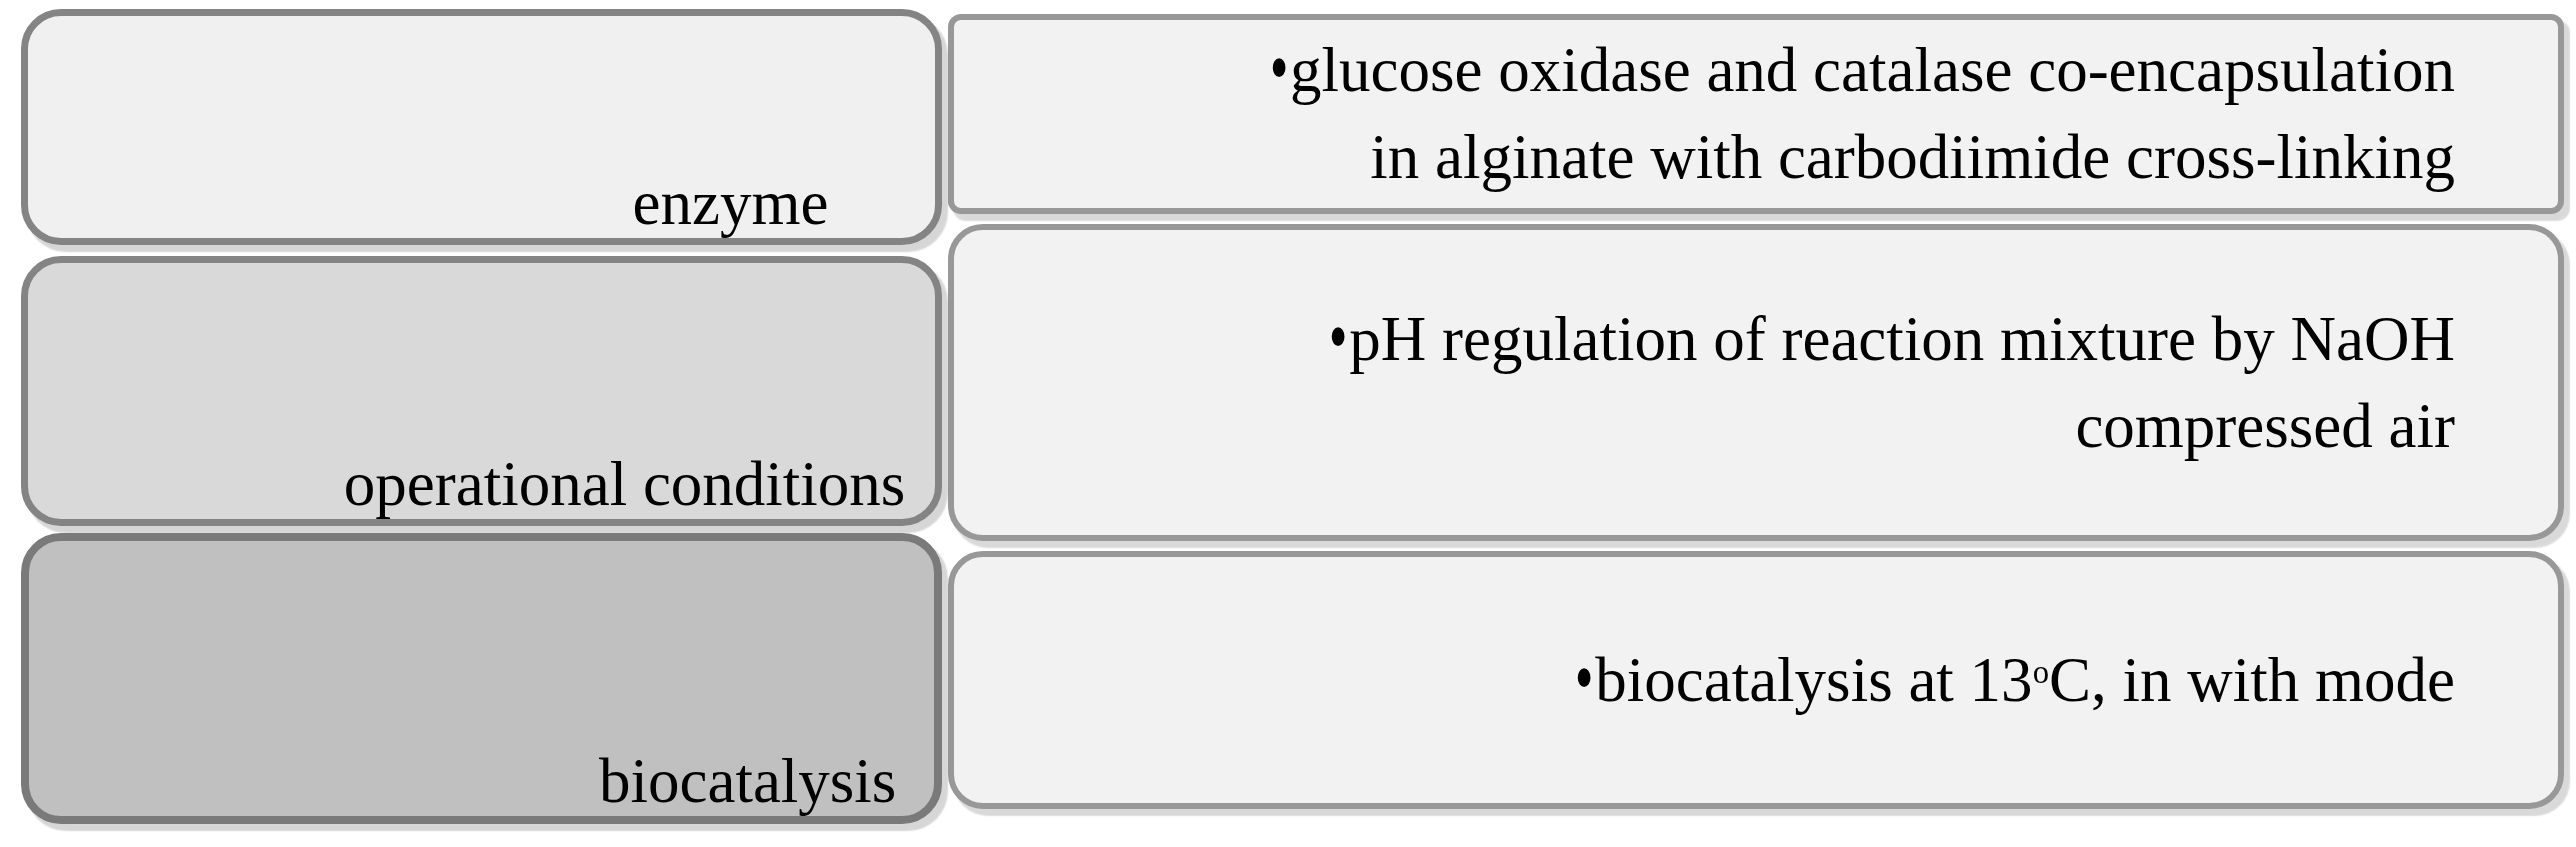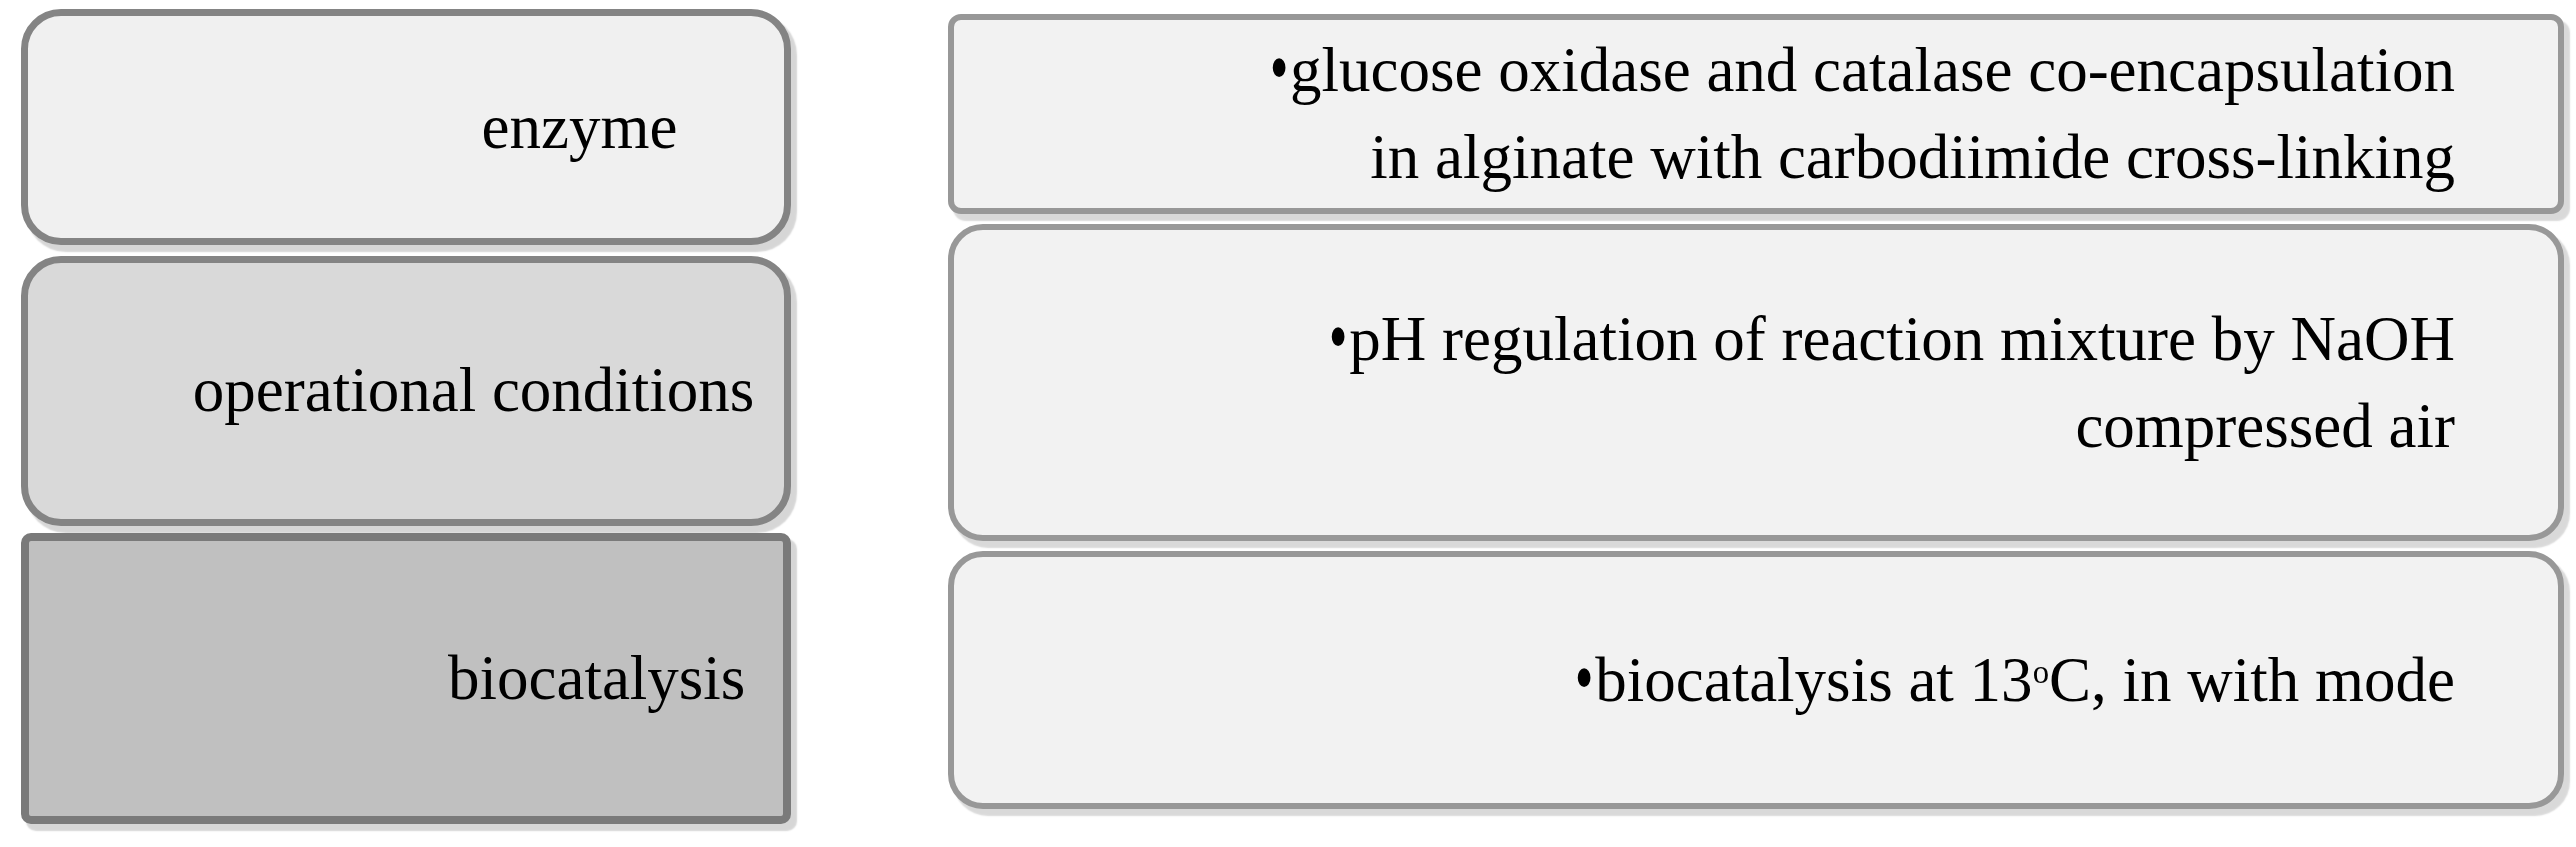--- a/index.html
+++ b/index.html
@@ -16,38 +16,38 @@
     color: #000000;
     overflow: hidden;
   }
   .box {
     position: absolute;
     box-sizing: border-box;
   }
   
   .label-box {
     left: 21.4px;
-    width: 770px;
+    width: 921px;
     border: 7.6px solid #848484;
     border-radius: 40px;
     box-shadow: 5.4px 6.1px 1.5px rgba(0,0,0,0.16);
     display: flex;
-    align-items: center;
+    align-items: flex-end;
     justify-content: flex-end;
     z-index: 2;
   }
   .label-box .label-text {
     font-size: 63px;
     line-height: 1.1;
     text-align: right;
     white-space: nowrap;
   }
   .label-row1 { top: 9.2px;  height: 236px; padding-right: 107px; }
   .label-row2 { top: 256px; height: 270px; padding-right: 30px; }
-  .label-row3 { top: 533px; height: 291px; padding-right: 38px; border-color: #7a7a7a; border-width: 8.4px; border-radius: 10px; }
+  .label-row3 { top: 533px; height: 291px; padding-right: 38px; border-color: #7a7a7a; border-width: 8.4px; }
 
   
   .content-box {
     left: 948px;
     width: 1616px;
     border: 6.9px solid #989898;
     border-radius: 35px;
     box-shadow: 5.4px 6.1px 1.5px rgba(0,0,0,0.15);
     display: flex;
     flex-direction: column;

